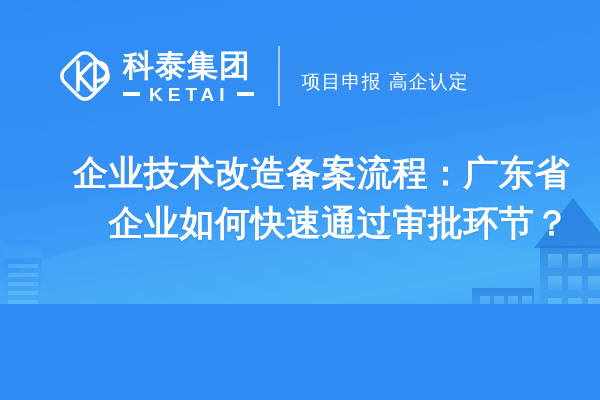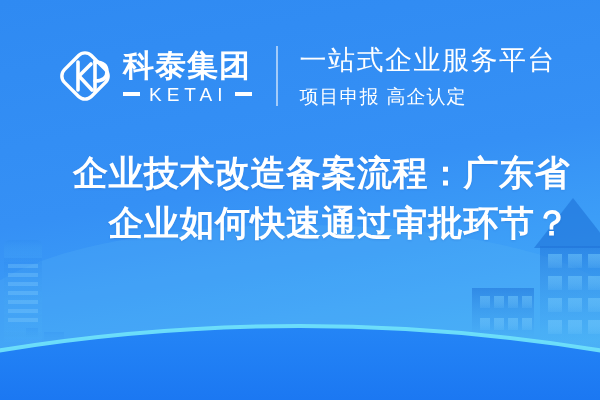--- a/index.html
+++ b/index.html
@@ -3,21 +3,21 @@
 <meta charset="utf-8">
 <style>
   html, body {
     margin: 0;
     padding: 0;
     background: #2f8af2;
   }
   #banner {
     position: relative;
     width: 600px;
-    height: 400px;
+    height: 304px;
     overflow: hidden;
     font-family: "Liberation Sans", "DejaVu Sans", sans-serif;
     background: linear-gradient(170deg, #2f8af2 0%, #3590f5 45%, #3fa3f8 72%, #46b0f7 88%, #3f9df6 100%);
   }
 
   
   .skyline {
     position: absolute;
     left: 0; top: 0;
     width: 600px; height: 400px;
@@ -63,21 +63,21 @@
   .logo-dash {
     display: inline-block;
     width: 17px;
     height: 4px;
     background: #ffffff;
     flex: 0 0 auto;
   }
   .logo-en {
     font-size: 19px;
     line-height: 19px;
-    font-weight: 400;
+    font-weight: 700;
     color: #ffffff;
     letter-spacing: 5px;
     padding: 0 7px 0 9px;
     font-family: "Liberation Sans", sans-serif;
   }
 
   .divider {
     width: 2px;
     height: 60px;
     background: rgba(255,255,255,0.55);
@@ -237,20 +237,19 @@
       <div class="logo-en-row">
         <span class="logo-dash"></span>
         <span class="logo-en">KETAI</span>
         <span class="logo-dash"></span>
       </div>
     </div>
 
     <div class="divider"></div>
 
     <div class="tagline">
-      <div class="tagline-main">一站式企业服务平台</div>
       <div class="tagline-sub">项目申报 高企认定</div>
     </div>
   </div>
 
   <div class="headline">企业技术改造备案流程：广东省企业如何快速通过审批环节？</div>
 
 </div>
 
 </body></html>

